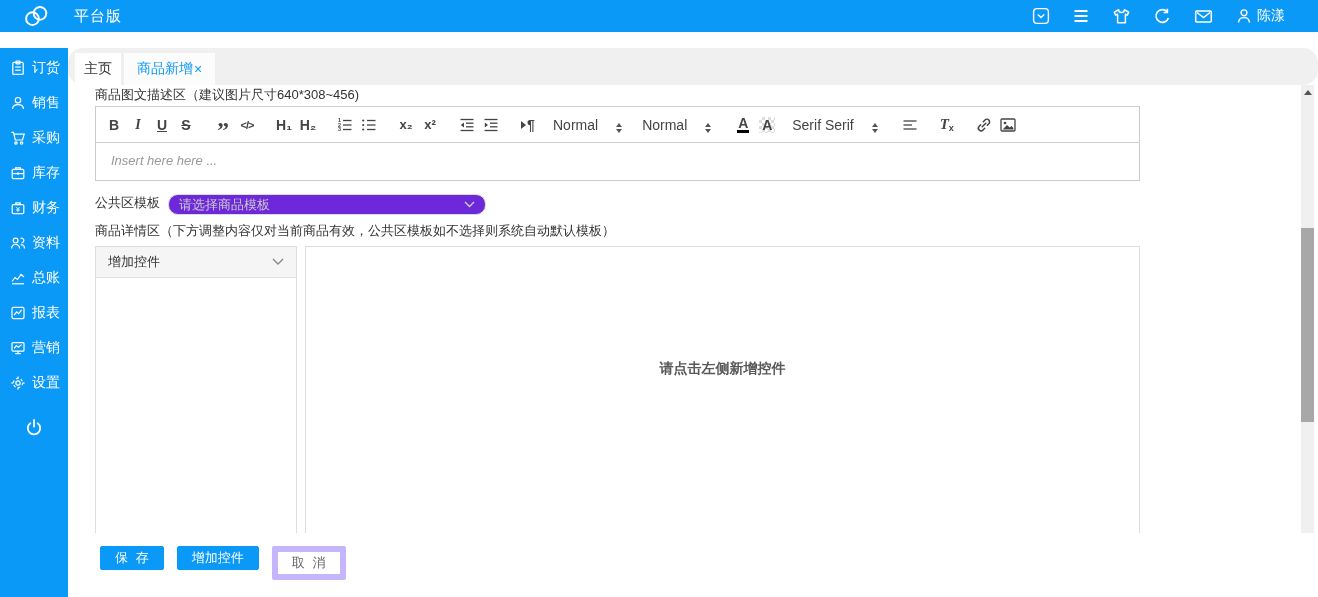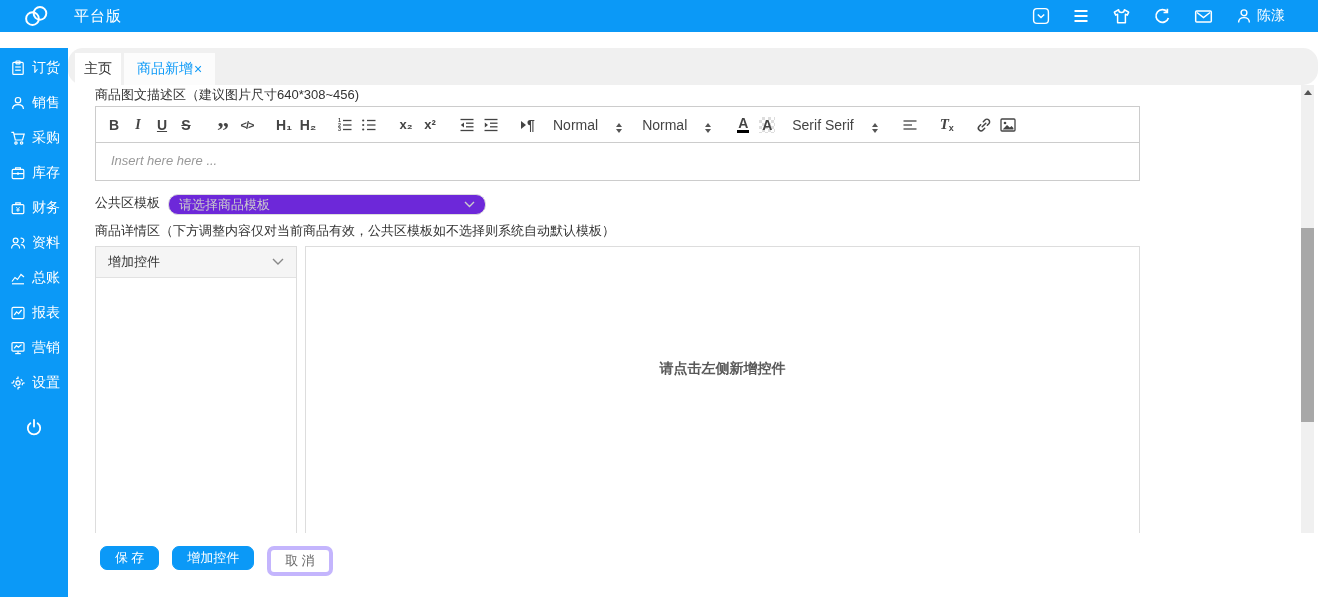--- a/index.html
+++ b/index.html
@@ -76,24 +76,24 @@
   .widget-head{ height:31px; background:#f5f5f5; border-bottom:1px solid #e2e2e2; display:flex;
                 align-items:center; padding:0 12px; cursor:pointer; }
   .widget-head-label{ flex:1; font-size:13px; color:#333; }
   .canvas-panel{ flex:1; margin-left:8px; border:1px solid #ddd; background:#fff;
                  text-align:center; padding-top:112px;font-weight:bold; }
   .canvas-hint{ font-size:14px; color:#595959; }
 
   
   .footer{ position:absolute; left:68px; right:0; bottom:0; height:64px; background:#fff;
            display:flex; align-items:flex-start; padding:13px 0 0 32px; gap:13px; }
-  .btn{ height:23px; padding:11px 14px; font-size:13px; border-radius:7px; cursor:pointer;
-        font-family:Liberation Serif, serif; display:flex; align-items:center; }
+  .btn{ height:23px; padding:11px 14px; font-size:13px; border-radius:2px; cursor:pointer;
+        font-family:Liberation Mono, monospace; display:flex; align-items:center; }
   .btn-primary{ background:var(--primary); border:1px solid var(--primary); color:#fff; }
-  .btn-ghost{ background:#fff; border:4px solid #c4b5fd; color:#666; }
+  .btn-ghost{ background:#fff; border:6px solid #c4b5fd; color:#666; }
 
   
   .vscroll{ position:absolute; left:1301px; top:85px; width:13px; height:448px; background:#f0f0f0; }
   .vscroll-up{ width:0; height:0; border-left:4px solid transparent; border-right:4px solid transparent;
                border-bottom:5px solid #555; margin:5px auto 0; }
   .vscroll-thumb{ position:absolute; left:0; right:0; top:143px; height:194px; background:#a8a8a8; }
 </style>
 </head>
 <body>
 

